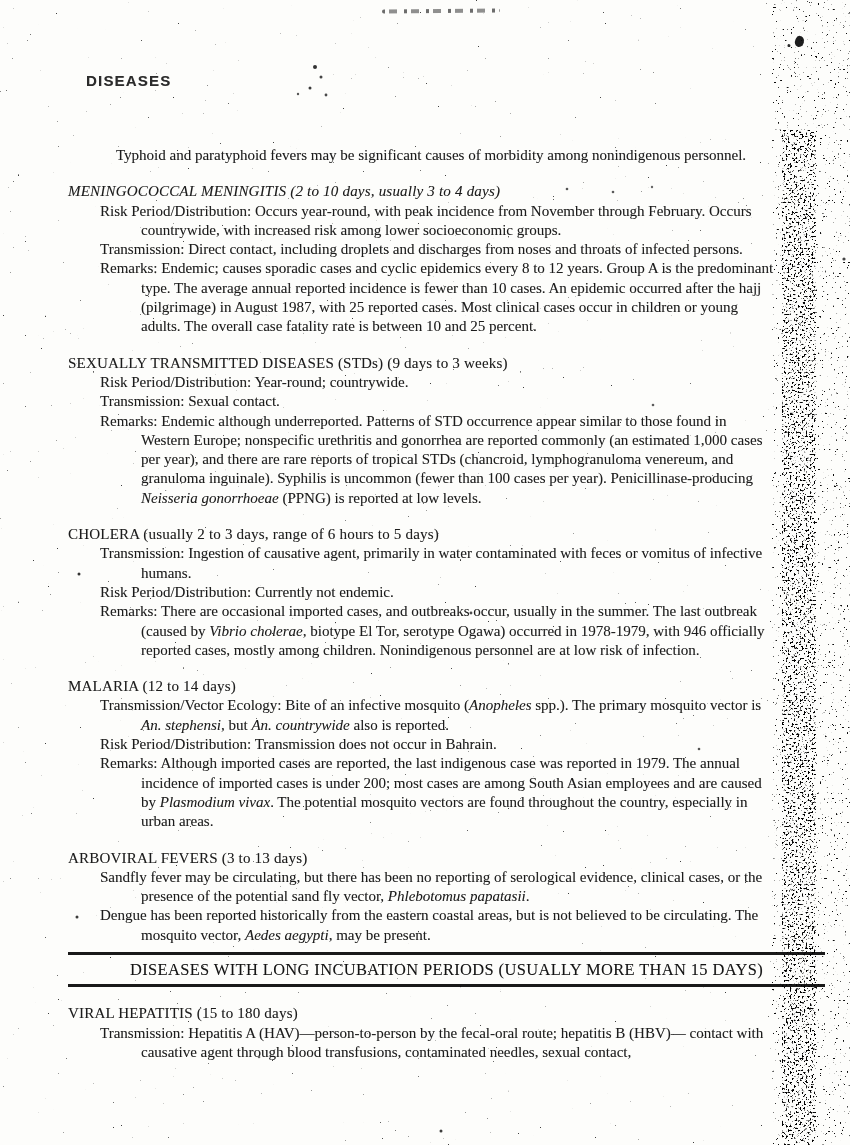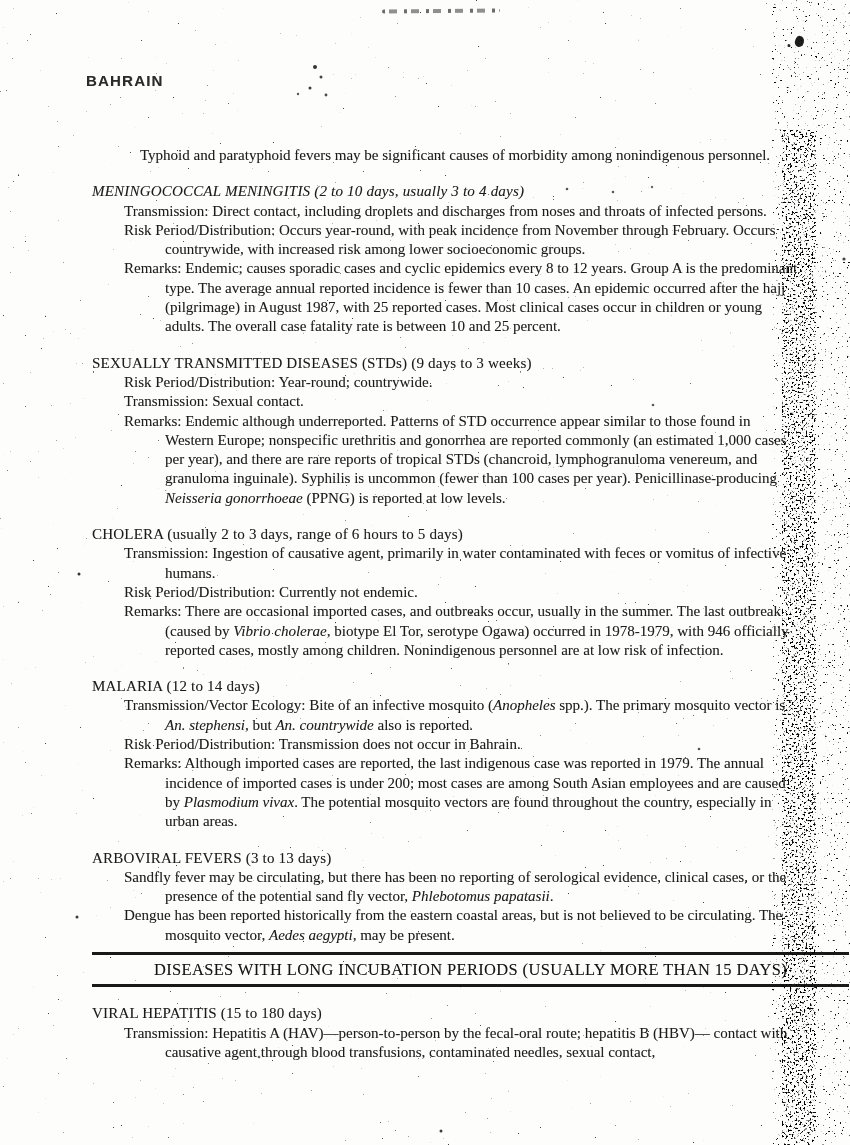--- a/index.html
+++ b/index.html
@@ -17,21 +17,21 @@
   .doc-header {
     position:absolute; left:86px; top:72px;
     font-family:"Liberation Sans", sans-serif;
     font-weight:700; font-size:15px; letter-spacing:1.2px;
     color:#2b2b2b;
     text-shadow:0.3px 0.3px 0 rgba(0,0,0,0.3);
   }
 
   
   .doc-body {
-    position:absolute; left:92px; top:146px; width:707px;
+    position:absolute; left:68px; top:146px; width:707px;
     font-size:15px; line-height:19.3px;
     text-shadow:0.2px 0.2px 0 rgba(20,20,20,0.28);
   }
 
   .para { margin:0; }
   .para.hang  { margin-left:73px; text-indent:-41px; }
   .para.intro { margin-left:42px; text-indent:6px; margin-bottom:5px; }
 
   .sec { margin-top:17px; }
   .sec-heading {
@@ -92,29 +92,29 @@
 </head>
 <body>
 
 <div class="page">
 
   <div class="smudge-top"></div>
   <div class="ink-blot"></div>
   <div class="specks"></div>
 
   <div class="doc-header">
-    <span>BAHRAIN</span>
+    <span>DISEASES</span>
   </div>
 
   <main class="doc-body">
       <p class="para intro">Typhoid and paratyphoid fevers may be significant causes of morbidity among nonindigenous personnel.</p>
       <section class="sec">
         <h2 class="sec-heading it">MENINGOCOCCAL MENINGITIS (2 to 10 days, usually 3 to 4 days)</h2>
+        <p class="para hang">Risk Period/Distribution: Occurs year-round, with peak incidence from November through February. Occurs countrywide, with increased risk among lower socioeconomic groups.</p>
         <p class="para hang">Transmission: Direct contact, including droplets and discharges from noses and throats of infected persons.</p>
-        <p class="para hang">Risk Period/Distribution: Occurs year-round, with peak incidence from November through February. Occurs countrywide, with increased risk among lower socioeconomic groups.</p>
         <p class="para hang">Remarks: Endemic; causes sporadic cases and cyclic epidemics every 8 to 12 years. Group A is the predominant type. The average annual reported incidence is fewer than 10 cases. An epidemic occurred after the hajj (pilgrimage) in August 1987, with 25 reported cases. Most clinical cases occur in children or young adults. The overall case fatality rate is between 10 and 25 percent.</p>
       </section>
       <section class="sec">
         <h2 class="sec-heading">SEXUALLY TRANSMITTED DISEASES (STDs) (9 days to 3 weeks)</h2>
         <p class="para hang">Risk Period/Distribution: Year-round; countrywide.</p>
         <p class="para hang">Transmission: Sexual contact.</p>
         <p class="para hang">Remarks: Endemic although underreported. Patterns of STD occurrence appear similar to those found in Western Europe; nonspecific urethritis and gonorrhea are reported commonly (an estimated 1,000 cases per year), and there are rare reports of tropical STDs (chancroid, lymphogranuloma venereum, and granuloma inguinale). Syphilis is uncommon (fewer than 100 cases per year). Penicillinase-producing <span class="it">Neisseria gonorrhoeae</span> (PPNG) is reported at low levels.</p>
       </section>
       <section class="sec">
         <h2 class="sec-heading">CHOLERA (usually 2 to 3 days, range of 6 hours to 5 days)</h2>

